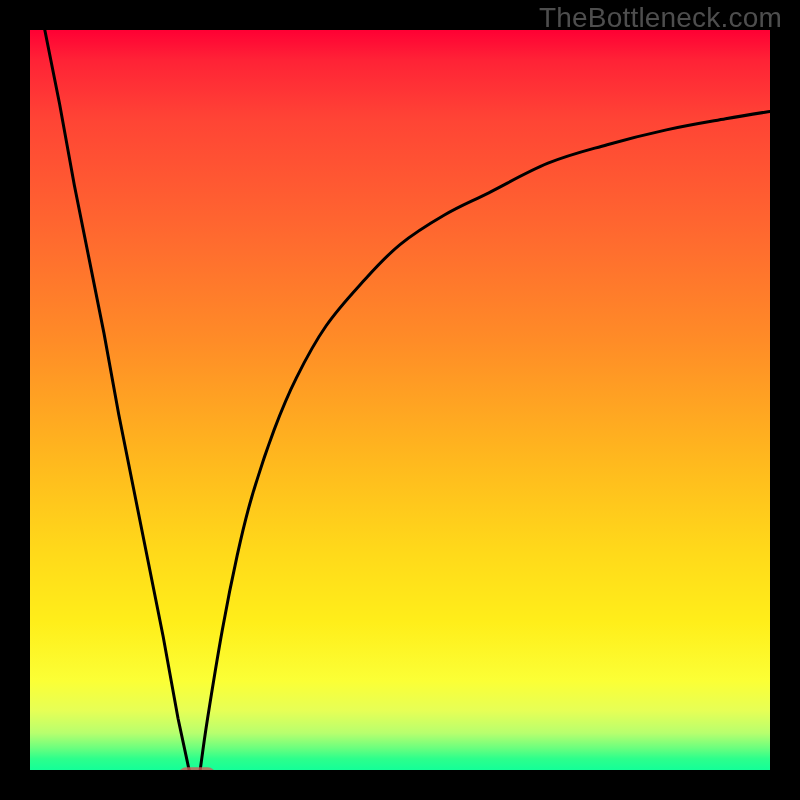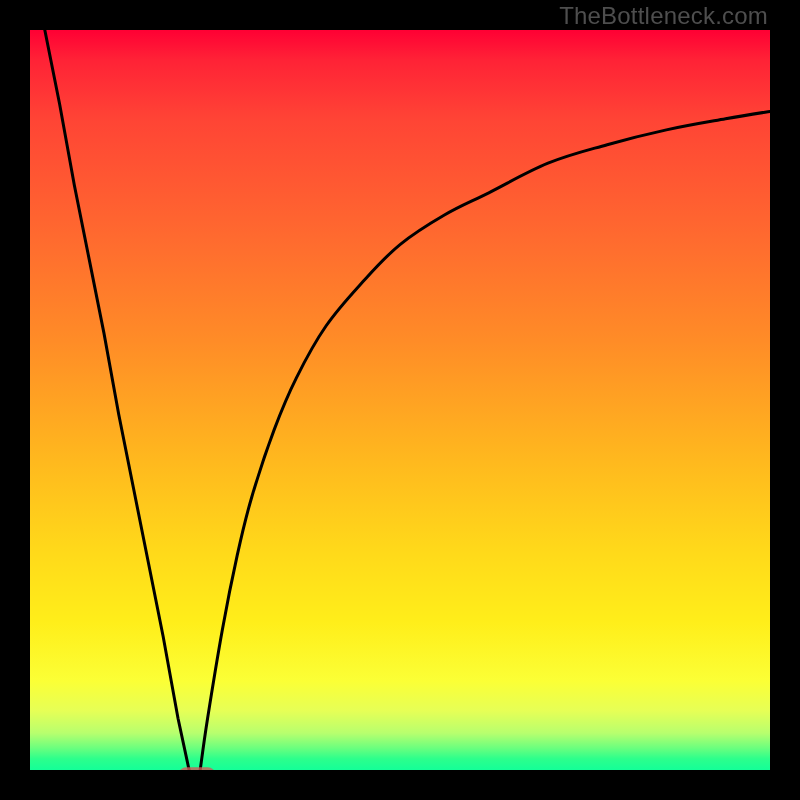--- a/index.html
+++ b/index.html
@@ -42,23 +42,23 @@
       #e6ff56 92%,
       #b8ff6e 95%,
       #6cff7e 97%,
       #2cff8c 98.5%,
       #14ff98 100%
     );
   }
   .watermark {
     position: absolute;
     top: 2px;
-    right: 32px;
+    right: 18px;
     color: #4e4e4e;
-    font-size: 24px;
+    font-size: 28px;
     font-weight: 500;
     letter-spacing: 0.2px;
     user-select: none;
   }
   svg.curve {
     position: absolute;
     inset: 0;
   }
   .marker {
     position: absolute;

